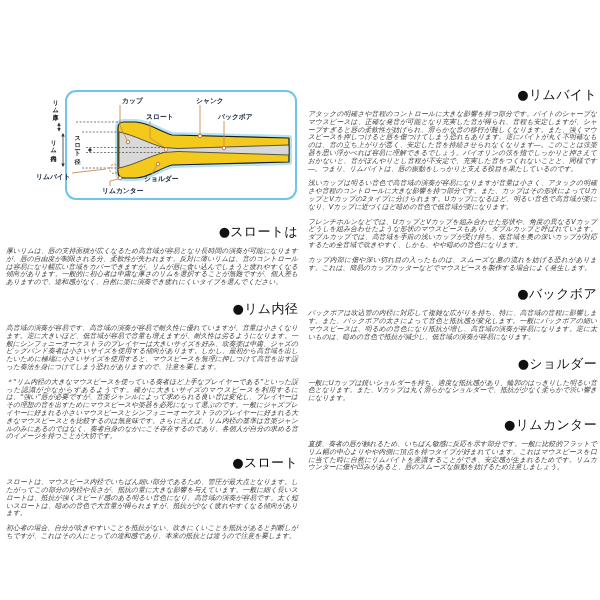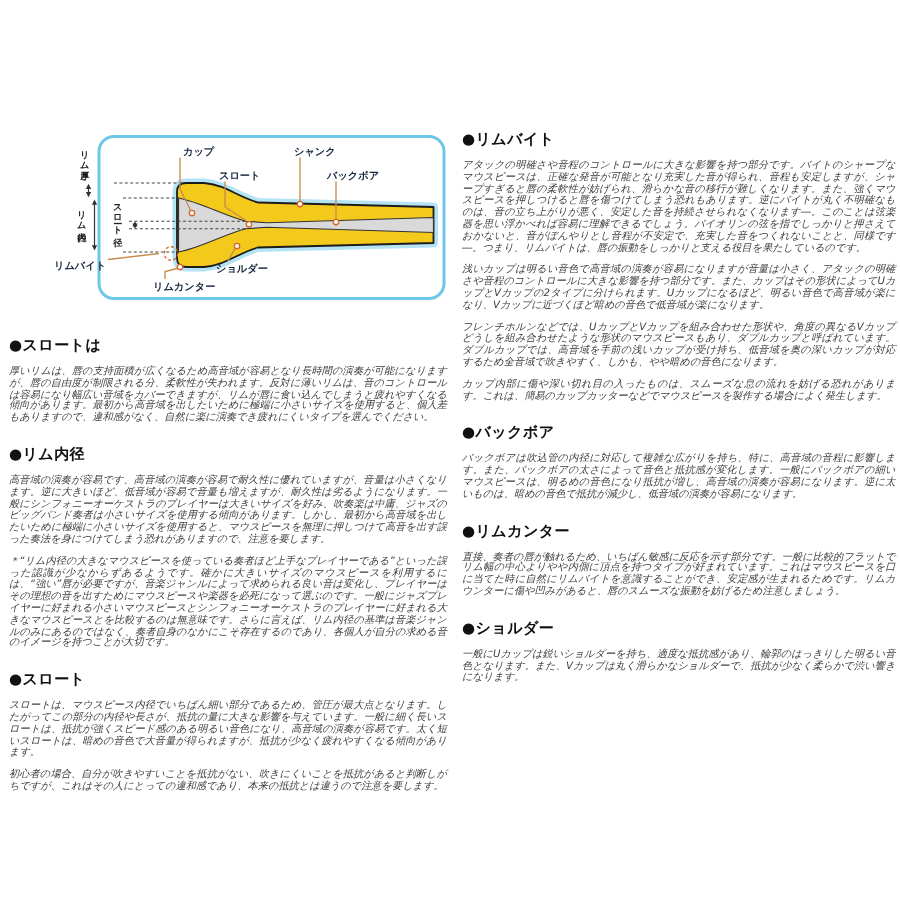--- a/index.html
+++ b/index.html
@@ -2,21 +2,21 @@
 <html><head>
 <meta charset="utf-8">
 <style>
   html,body{margin:0;padding:0;background:#ffffff;}
   body{width:600px;height:600px;font-family:"DejaVu Sans",sans-serif;}
   .page{position:relative;width:600px;height:600px;overflow:hidden;background:#fff;}
   .col{position:absolute;}
   .col-left{left:6px;top:88px;width:292px;}
   .col-right{left:308px;top:73px;width:289px;}
   .diagram{margin:0;padding:0;text-align:right;}
-  section h3{font-size:10px;color:#111;font-weight:bold;margin:13px 0 7px 0;letter-spacing:.3px;}
+  section h3{font-size:13px;color:#111;font-weight:normal;margin:13px 0 7px 0;letter-spacing:.3px;text-align:right;}
   section p{font-size:6.8px;line-height:7.8px;color:#3c3c3c;margin:0 0 7px 0;
             text-align:justify;word-break:break-all;font-style:italic;}
   svg text.lbl{font-size:6.8px;font-weight:bold;fill:#16253e;}
   svg text.dim{font-size:6.1px;font-weight:bold;fill:#222;}
 </style>
 </head>
 <body>
 
 <div class="page">
 
@@ -80,21 +80,21 @@
         <text class="lbl" x="30" y="91">リムバイト</text>
 
         <text class="dim" x="50" y="8" style="writing-mode:vertical-rl;text-orientation:upright">リム厚さ</text>
         <text class="dim" x="48" y="48" style="writing-mode:vertical-rl;text-orientation:upright">リム内径</text>
         <text class="dim" x="72" y="44" style="writing-mode:vertical-rl;text-orientation:upright">スロート径</text>
       </svg>
     </figure>
 
     <section>
       <h3>●スロートは</h3>
-      <p>厚いリムは、唇の支持面積が広くなるため高音域が容易となり長時間の演奏が可能になりますが、唇の自由度が制限される分、柔軟性が失われます。反対に薄いリムは、音のコントロールは容易になり幅広い音域をカバーできますが、リムが唇に食い込んでしまうと疲れやすくなる傾向があります。最初から高音域を出したいために極端に小さいサイズを使用すると、個人差もありますので、違和感がなく、自然に楽に演奏でき疲れにくいタイプを選んでください。</p>
+      <p>厚いリムは、唇の支持面積が広くなるため高音域が容易となり長時間の演奏が可能になりますが、唇の自由度が制限される分、柔軟性が失われます。反対に薄いリムは、音のコントロールは容易になり幅広い音域をカバーできますが、リムが唇に食い込んでしまうと疲れやすくなる傾向があります。一般的に初心者は中庸な厚さのリムを選択することが無難ですが、個人差もありますので、違和感がなく、自然に楽に演奏でき疲れにくいタイプを選んでください。</p>
     </section>
 
     <section>
       <h3>●リム内径</h3>
       <p>高音域の演奏が容易です、高音域の演奏が容易で耐久性に優れていますが、音量は小さくなります。逆に大きいほど、低音域が容易で音量も増えますが、耐久性は劣るようになります。一般にシンフォニーオーケストラのプレイヤーは大きいサイズを好み、吹奏楽は中庸、ジャズのビッグバンド奏者は小さいサイズを使用する傾向があります。しかし、最初から高音域を出したいために極端に小さいサイズを使用すると、マウスピースを無理に押しつけて高音を出す誤った奏法を身につけてしまう恐れがありますので、注意を要します。</p>
       <p>＊“リム内径の大きなマウスピースを使っている奏者ほど上手なプレイヤーである”といった誤った認識が少なからずあるようです。確かに大きいサイズのマウスピースを利用するには、“強い”唇が必要ですが、音楽ジャンルによって求められる良い音は変化し、プレイヤーはその理想の音を出すためにマウスピースや楽器を必死になって選ぶのです。一般にジャズプレイヤーに好まれる小さいマウスピースとシンフォニーオーケストラのプレイヤーに好まれる大きなマウスピースとを比較するのは無意味です。さらに言えば、リム内径の基準は音楽ジャンルのみにあるのではなく、奏者自身のなかにこそ存在するのであり、各個人が自分の求める音のイメージを持つことが大切です。</p>
     </section>
 
     <section>
       <h3>●スロート</h3>
@@ -117,23 +117,23 @@
       <p>カップ内部に傷や深い切れ目の入ったものは、スムーズな息の流れを妨げる恐れがあります。これは、簡易のカップカッターなどでマウスピースを製作する場合によく発生します。</p>
     </section>
 
 
     <section>
       <h3>●バックボア</h3>
       <p>バックボアは吹込管の内径に対応して複雑な広がりを持ち、特に、高音域の音程に影響します。また、バックボアの太さによって音色と抵抗感が変化します。一般にバックボアの細いマウスピースは、明るめの音色になり抵抗が増し、高音域の演奏が容易になります。逆に太いものは、暗めの音色で抵抗が減少し、低音域の演奏が容易になります。</p>
     </section>
 
     <section>
-      <h3>●リムカンター</h3>
-      <p>直接、奏者の唇が触れるため、いちばん敏感に反応を示す部分です。一般に比較的フラットでリム幅の中心よりやや内側に頂点を持つタイプが好まれています。これはマウスピースを口に当てた時に自然にリムバイトを意識することができ、安定感が生まれるためです。リムカウンターに傷や凹みがあると、唇のスムーズな振動を妨げるため注意しましょう。</p>
+      <h3>●ショルダー</h3>
+      <p>一般にUカップは鋭いショルダーを持ち、適度な抵抗感があり、輪郭のはっきりした明るい音色となります。また、Vカップは丸く滑らかなショルダーで、抵抗が少なく柔らかで渋い響きになります。</p>
     </section>
 
     <section>
-      <h3>●ショルダー</h3>
-      <p>一般にUカップは鋭いショルダーを持ち、適度な抵抗感があり、輪郭のはっきりした明るい音色となります。また、Vカップは丸く滑らかなショルダーで、抵抗が少なく柔らかで渋い響きになります。</p>
+      <h3>●リムカンター</h3>
+      <p>直接、奏者の唇が触れるため、いちばん敏感に反応を示す部分です。一般に比較的フラットでリム幅の中心よりやや内側に頂点を持つタイプが好まれています。これはマウスピースを口に当てた時に自然にリムバイトを意識することができ、安定感が生まれるためです。リムカウンターに傷や凹みがあると、唇のスムーズな振動を妨げるため注意しましょう。</p>
     </section>
 
   </div>
 </div>
 
 </body></html>

